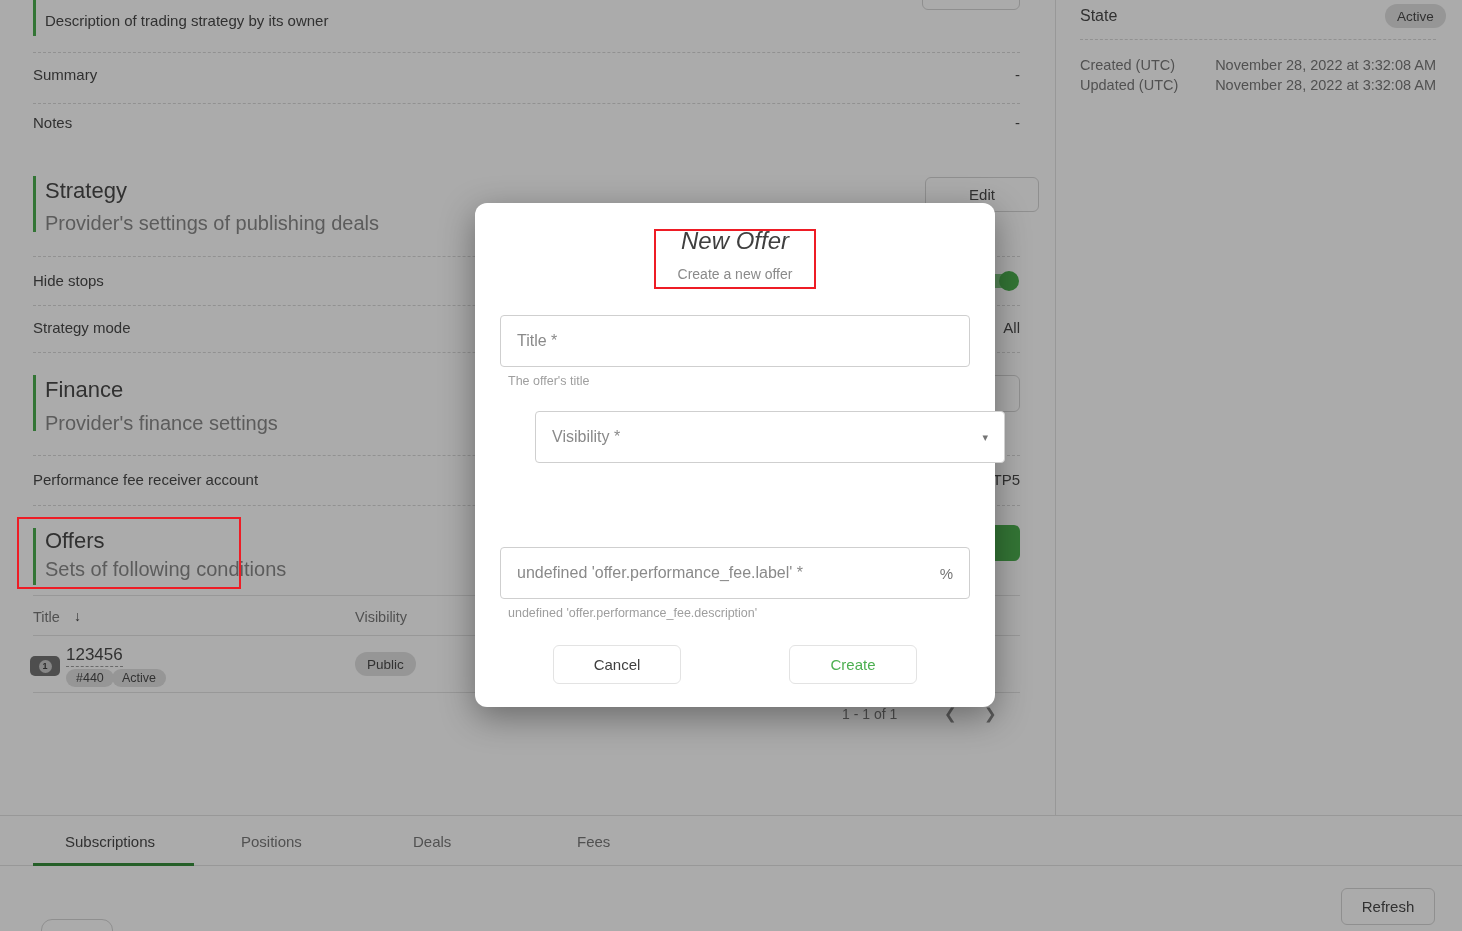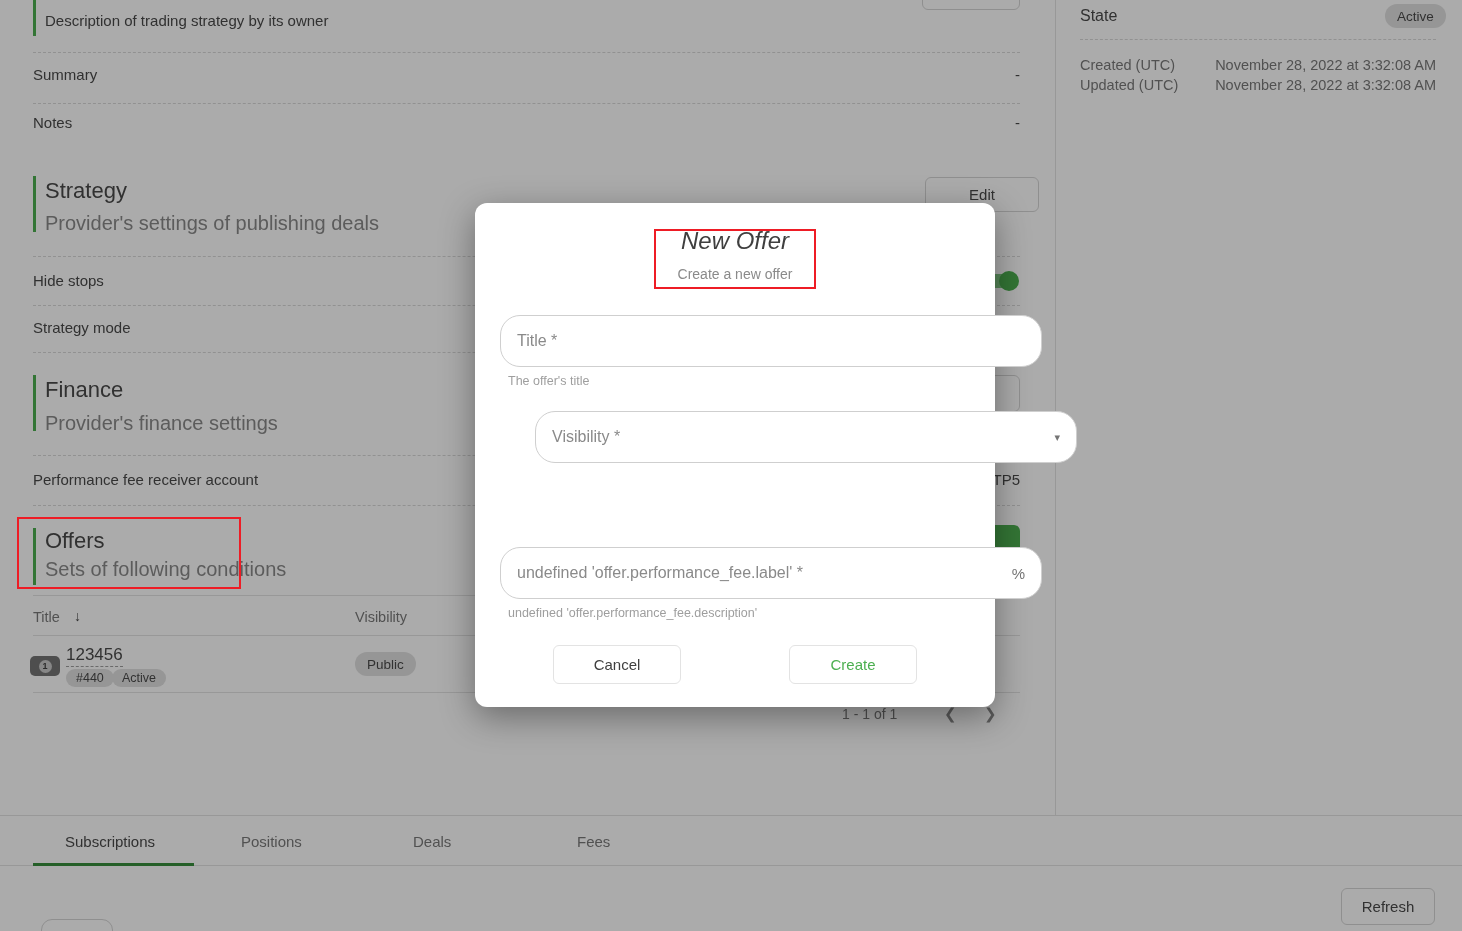--- a/index.html
+++ b/index.html
@@ -42,21 +42,21 @@
     color:#424242; font-size:9px; font-weight:bold; display:flex; align-items:center; justify-content:center; }
   
   #overlay { left:0; top:0; width:1462px; height:931px; background:rgba(0,0,0,0.33); z-index:10; }
   #modal {
     left:475px; top:203px; width:520px; height:504px; background:#fff; border-radius:12px;
     box-shadow:0 10px 34px rgba(0,0,0,0.38); z-index:20;
   }
   .m-title { width:100%; text-align:center; font-size:24px; color:#3f3f3f;font-style:italic; }
   .m-sub { width:100%; text-align:center; font-size:14px; color:#8a8a8a; }
   .field {
-    left:25px; width:542px; height:52px; border:1px solid #cfcfcf; border-radius:20px;
+    left:25px; width:470px; height:52px; border:1px solid #cfcfcf; border-radius:4px;
     display:flex; align-items:center; padding:0 16px; background:#fff;
   }
   .field .flabel { font-size:16px; color:#8a8a8a; flex:1; }
   .helper { left:33px; font-size:12.5px; color:#9e9e9e; line-height:13.6px; white-space:pre-line; width:452px; }
   .caret { font-size:11px; color:#757575; }
   .suffix { font-size:15px; color:#757575; }
   .m-btn { width:128px; height:39px; border:1px solid #e3e3e3; border-radius:6px; background:#fff;
     font-family:inherit; font-size:15px; cursor:pointer; }
   .m-btn.cancel { color:#3f3f3f; }
   .m-btn.create { color:#4caf50; }

